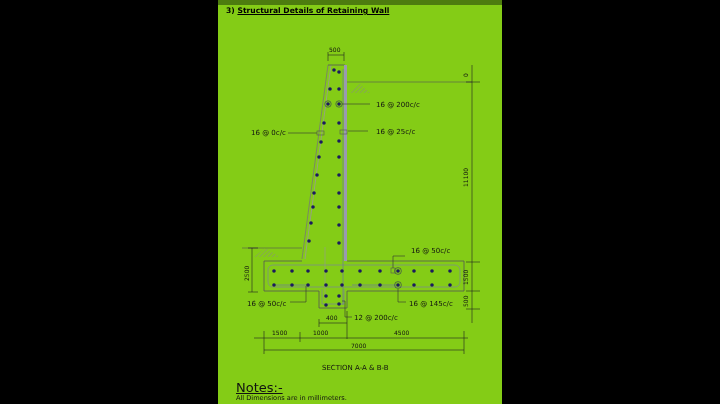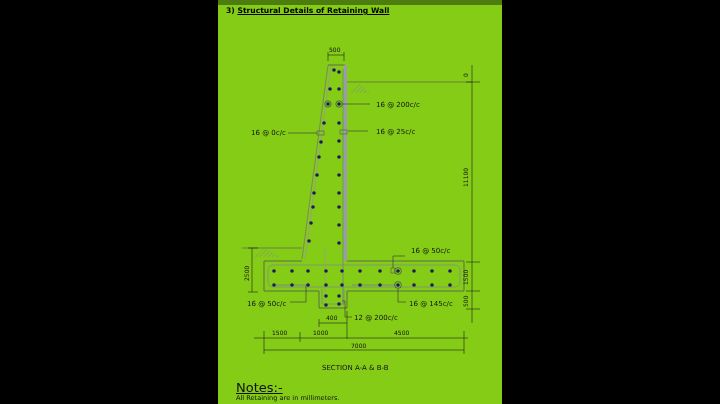--- a/index.html
+++ b/index.html
@@ -198,14 +198,14 @@
       <line x1="46" y1="345" x2="246" y2="345"></line>
     </g>
     <text class="dim" x="54" y="330">1500</text>
     <text class="dim" x="95" y="330">1000</text>
     <text class="dim" x="176" y="330">4500</text>
     <text class="dim" x="133" y="343">7000</text>
   </svg>
 
   <div class="section-title">SECTION A-A &amp; B-B</div>
   <div class="notes-label">Notes:-</div>
-  <div class="notes-text">All Retaining are in millimeters.</div>
+  <div class="notes-text">All Dimensions are in millimeters.</div>
 </div>
 
 </body></html>

